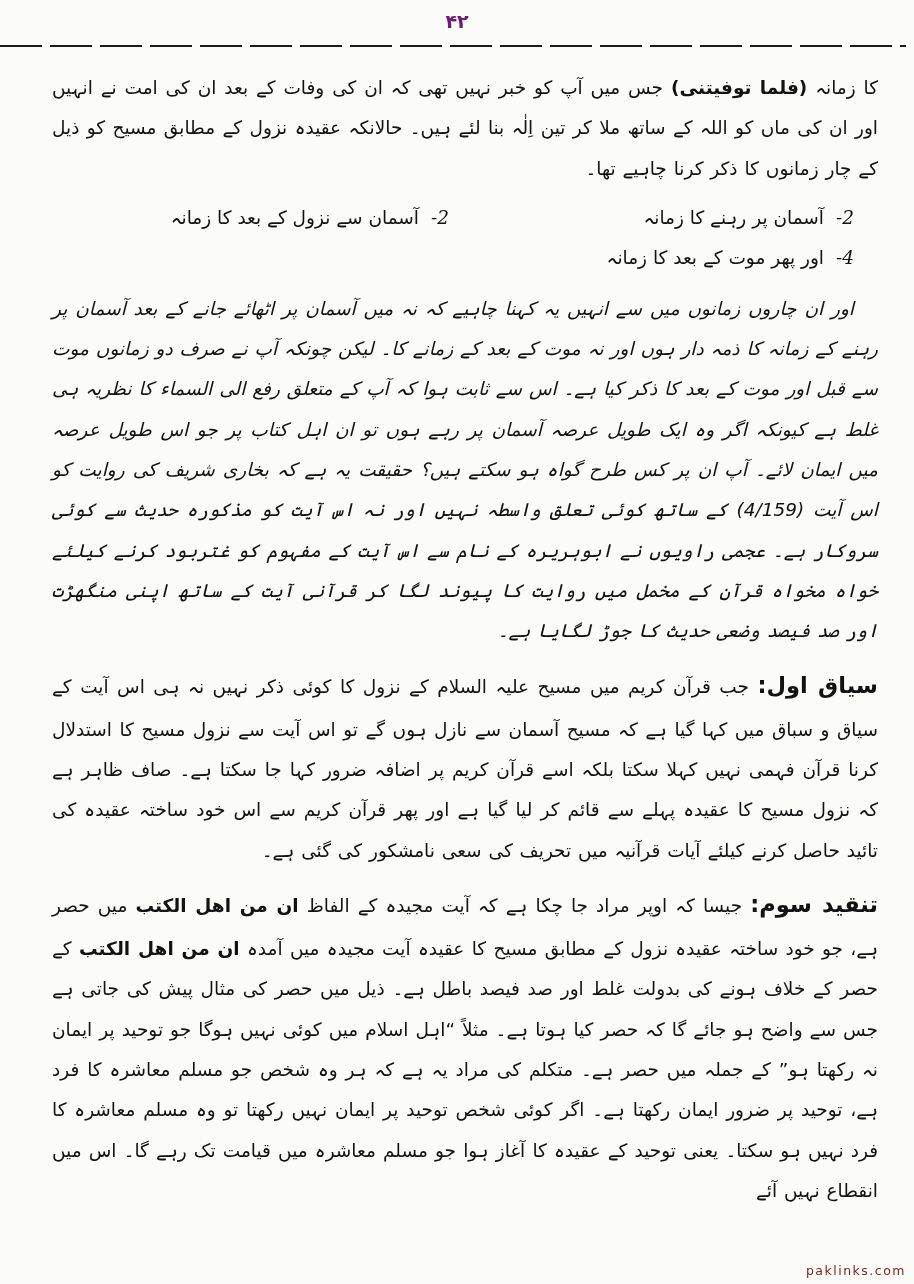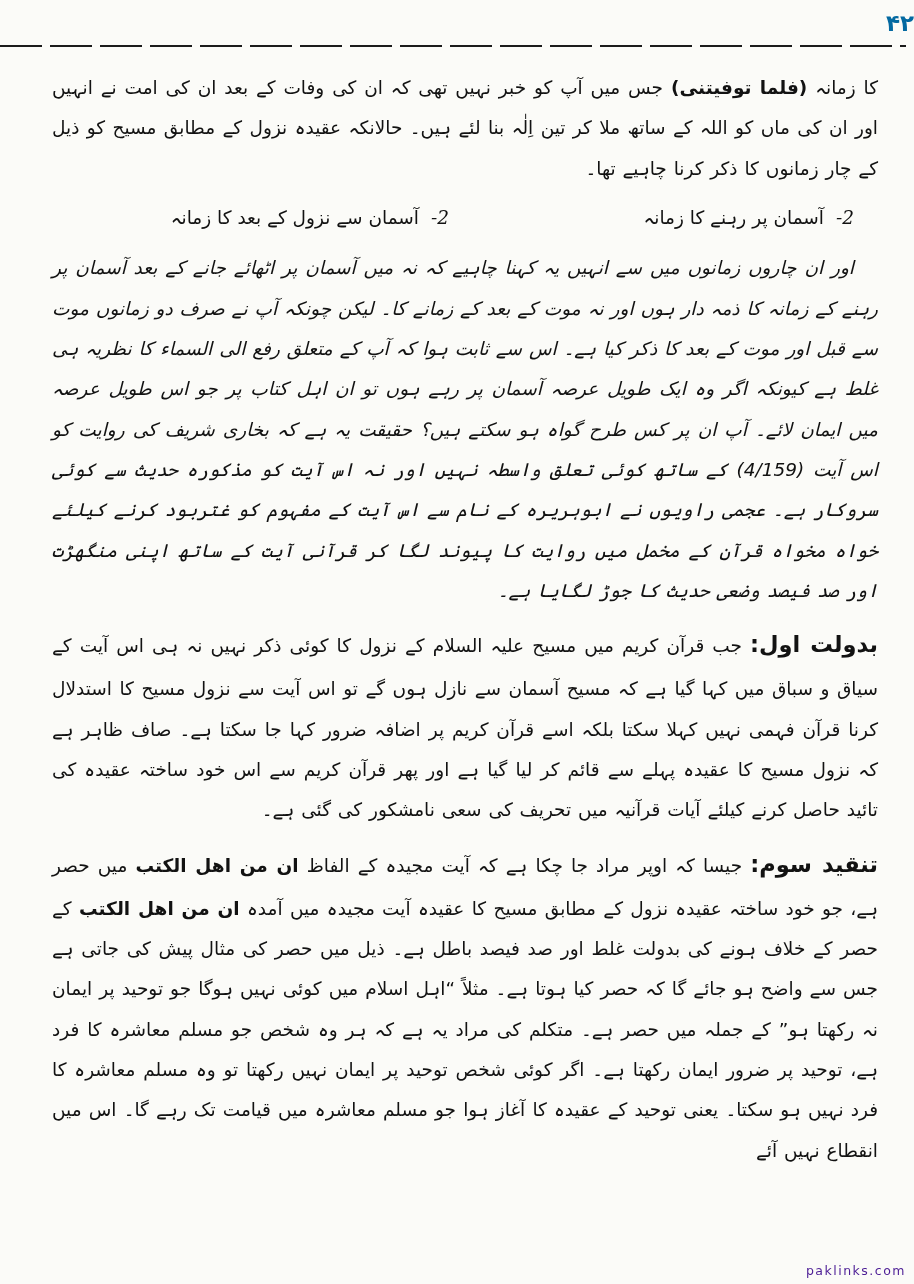--- a/index.html
+++ b/index.html
@@ -7,21 +7,21 @@
     width:914px;height:1284px;
     background:#fbfbf8;
     font-family:"DejaVu Sans", sans-serif;
     color:#121212;
     overflow:hidden;
   }
   .page{position:relative;width:914px;height:1284px;box-sizing:border-box;}
   .header{position:relative;height:62px;}
   .pagenum{
     position:absolute;top:10px;left:0;right:0;
-    text-align:right;font-weight:bold;font-size:23px;color:#0369a1;
+    text-align:center;font-weight:bold;font-size:19px;color:#701a75;
   }
   .rule{
     position:absolute;top:45px;left:0;right:8px;height:2px;
     background:repeating-linear-gradient(90deg,#1b1b1b 0 42px,rgba(27,27,27,0) 42px 50px);
   }
   .content{
     direction:rtl;
     padding:6px 36px 0 44px;
   }
   p.para{
@@ -49,21 +49,21 @@
     direction:rtl;unicode-bidi:bidi-override;
     font-style:italic;
     margin-left:12px;
     font-family:"DejaVu Serif", serif;
   }
   .watermark{
     position:absolute;
     bottom:6px;right:8px;
     font-size:12.5px;
     letter-spacing:1.5px;
-    color:#4c1d95;
+    color:#7f1d1d;
     direction:ltr;
     font-family:"DejaVu Sans", sans-serif;
   }
 </style>
 </head>
 <body>
 
 <div class="page">
 
   <div class="header">
@@ -79,27 +79,30 @@
       <span>جس میں آپ کو خبر نہیں تھی کہ ان کی وفات کے بعد ان کی امت نے انہیں اور ان کی ماں کو اللہ کے ساتھ ملا کر تین اِلٰہ بنا لئے ہیں۔ حالانکہ عقیدہ نزول کے مطابق مسیح کو ذیل کے چار زمانوں کا ذکر کرنا چاہیے تھا۔</span>
     </p>
 
     <div class="list">
       <div class="li">
         <span class="num">2-</span><span>آسمان پر رہنے کا زمانہ</span>
       </div>
       <div class="li">
         <span class="num">2-</span><span>آسمان سے نزول کے بعد کا زمانہ</span>
       </div>
+      <div class="li">
+        <span class="num">4-</span><span>اور پھر موت کے بعد کا زمانہ</span>
+      </div>
     </div>
 
     <p class="para indent">اور ان چاروں زمانوں میں سے انہیں یہ کہنا چاہیے کہ نہ میں آسمان پر اٹھائے جانے کے بعد آسمان پر رہنے کے زمانہ کا ذمہ دار ہوں اور نہ موت کے بعد کے زمانے کا۔ لیکن چونکہ آپ نے صرف دو زمانوں موت سے قبل اور موت کے بعد کا ذکر کیا ہے۔ اس سے ثابت ہوا کہ آپ کے متعلق رفع الی السماء کا نظریہ ہی غلط ہے کیونکہ اگر وہ ایک طویل عرصہ آسمان پر رہے ہوں تو ان اہل کتاب پر جو اس طویل عرصہ میں ایمان لائے۔ آپ ان پر کس طرح گواہ ہو سکتے ہیں؟ حقیقت یہ ہے کہ بخاری شریف کی روایت کو اس آیت (4/159) کے ساتھ کوئی تعلق واسطہ نہیں اور نہ اس آیت کو مذکورہ حدیث سے کوئی سروکار ہے۔ عجمی راویوں نے ابوہریرہ کے نام سے اس آیت کے مفہوم کو غتربود کرنے کیلئے خواہ مخواہ قرآن کے مخمل میں روایت کا پیوند لگا کر قرآنی آیت کے ساتھ اپنی منگھڑت اور صد فیصد وضعی حدیث کا جوڑ لگایا ہے۔</p>
 
 
     <p class="para">
-      <span class="hd">بدولت اول:</span>
+      <span class="hd">سیاق اول:</span>
       <span>جب قرآن کریم میں مسیح علیہ السلام کے نزول کا کوئی ذکر نہیں نہ ہی اس آیت کے سیاق و سباق میں کہا گیا ہے کہ مسیح آسمان سے نازل ہوں گے تو اس آیت سے نزول مسیح کا استدلال کرنا قرآن فہمی نہیں کہلا سکتا بلکہ اسے قرآن کریم پر اضافہ ضرور کہا جا سکتا ہے۔ صاف ظاہر ہے کہ نزول مسیح کا عقیدہ پہلے سے قائم کر لیا گیا ہے اور پھر قرآن کریم سے اس خود ساختہ عقیدہ کی تائید حاصل کرنے کیلئے آیات قرآنیہ میں تحریف کی سعی نامشکور کی گئی ہے۔</span>
     </p>
 
 
     <p class="para">
       <span class="hd">تنقید سوم:</span>
       <span>جیسا کہ اوپر مراد جا چکا ہے کہ آیت مجیدہ کے الفاظ</span>
       <span class="b">ان من اهل الکتب</span>
       <span>میں حصر ہے، جو خود ساختہ عقیدہ نزول کے مطابق مسیح کا عقیدہ آیت مجیدہ میں آمدہ</span>
       <span class="b">ان من اهل الکتب</span>

